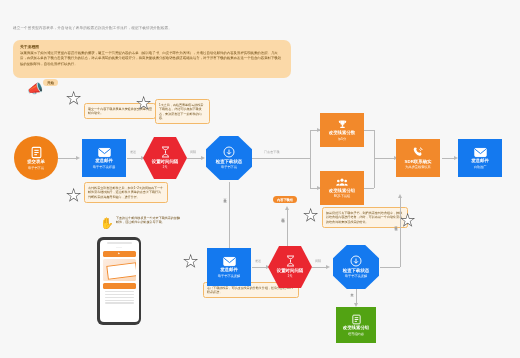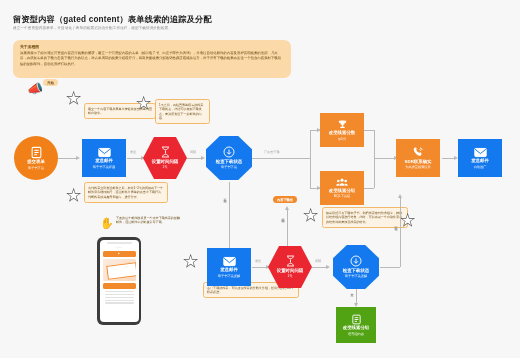--- a/index.html
+++ b/index.html
@@ -121,21 +121,20 @@
   .ph-img:after { content:""; position:absolute; left:4px; top:5px; width:28px; height:12px;
                   background:#fff; border:.5px solid #f2892b; transform: rotate(-7deg); }
   .ph-txt { height: 1.4px; background: #e2e2e2; margin: 1.5px 3px; border-radius:1px; }
   .hand { position: absolute; font-size: 11px; line-height: 1; }
 </style>
 </head>
 <body>
 
 <div id="page">
 
-  <div class="title">留资型内容（gated content）表单线索的追踪及分配</div>
   <div class="subtitle">建立一个留资型内容表单，并自动化了表单的线索追踪及分配工作流程，根据下载情况分配线索。</div>
 
   <div class="callout">
     <div class="callout-title">关于流程图</div>
     <div class="callout-body">该案例展示了如何通过留资型内容进行线索的捕获，建立一个留资型内容的表单（如以电子书、白皮书等作为诱饵），并通过自动化邮件的内容及流程实现线索的追踪。几天后，再依据表单的下载点击及下载行为的状态，对表单填写的线索分组或评分，将高质量线索分配给销售跟进或继续培育，对于没有下载的线索再发送一个包含内容素材下载链接的提醒邮件，自动化流程持续执行。</div>
   </div>
 
   <div class="megaphone" style="left:27px; top:82px;">📣</div>
   <div class="start-bubble" style="left:43px; top:79px;">开始</div>
 

